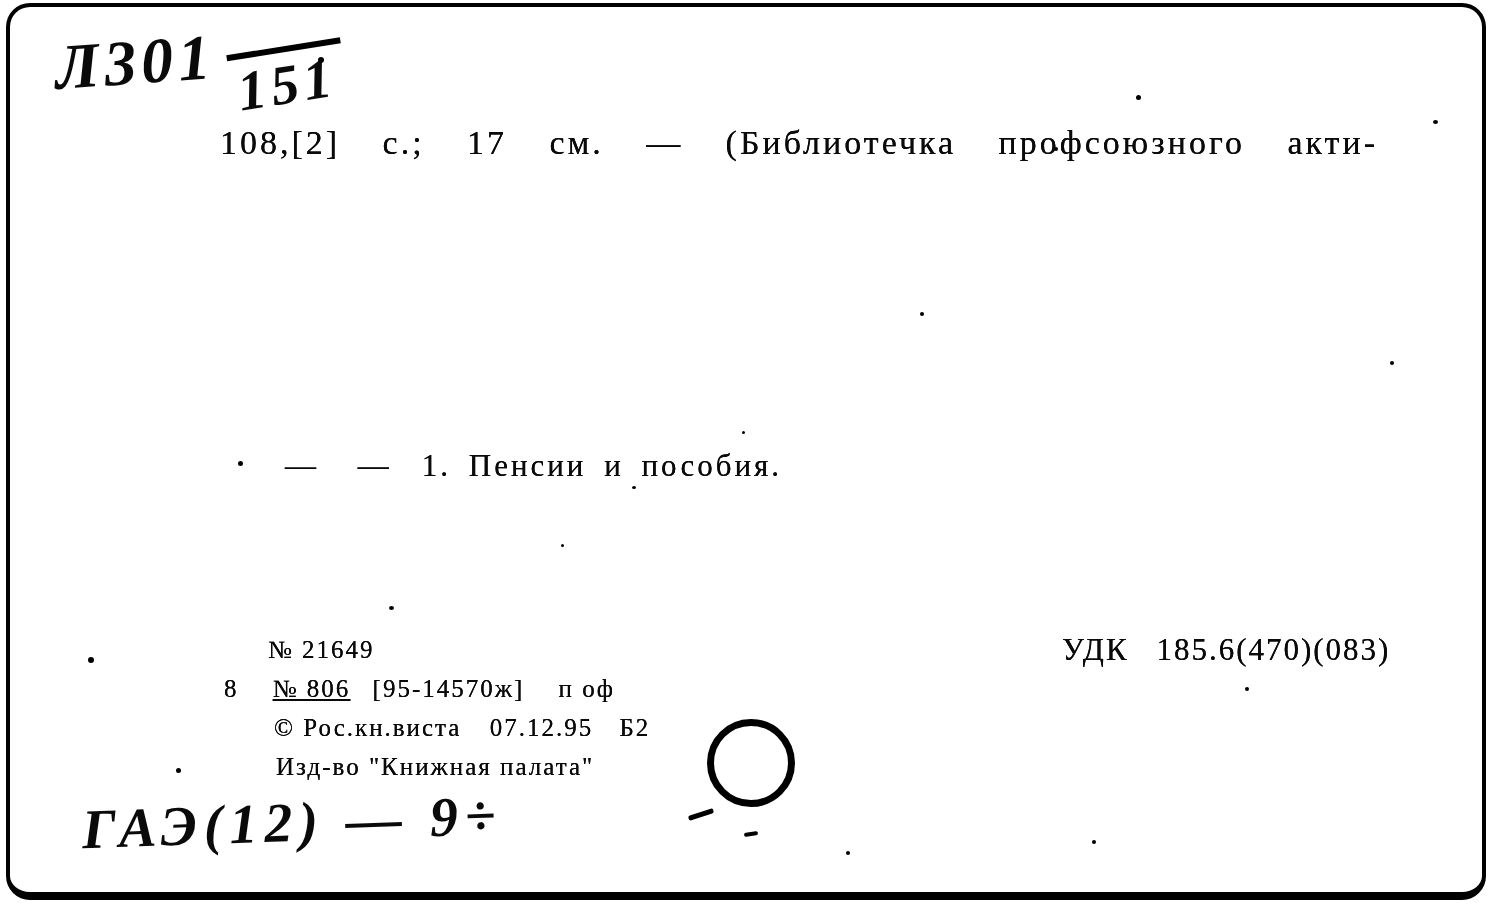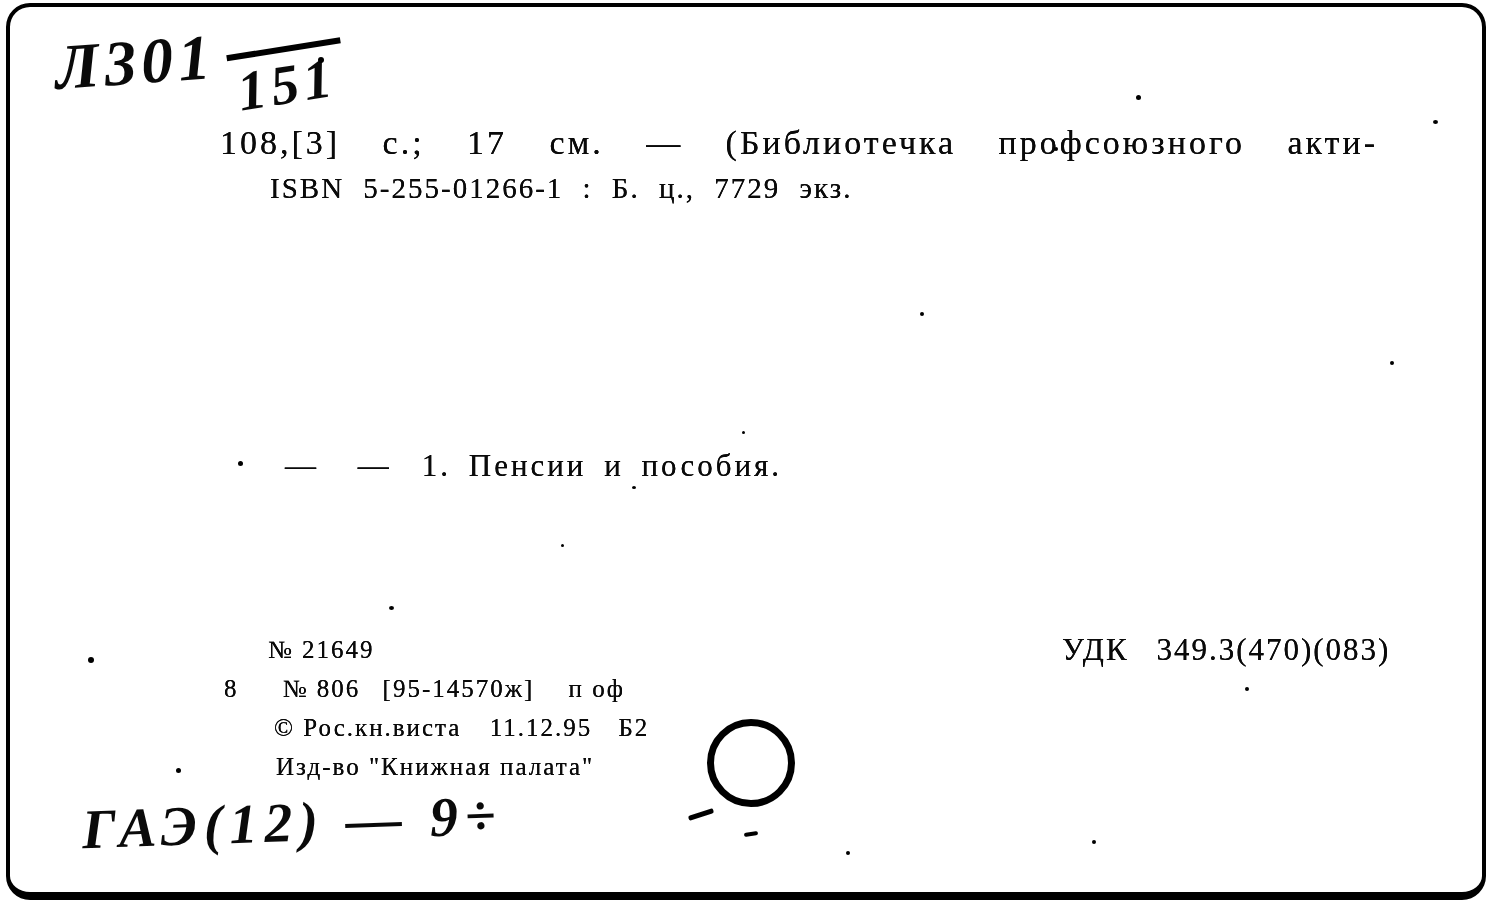--- a/index.html
+++ b/index.html
@@ -92,21 +92,21 @@
     position: absolute;
     left: 222px; top: 630px;
     font-size: 25px;
     line-height: 39px;
     letter-spacing: 2px;
     text-shadow: 0 0 0.6px #000;
   }
   .footer .row { white-space: nowrap; }
   .fr1 .ord { margin-left: 46px; }
   .fr2 .digit { margin-left: 2px; }
-  .fr2 .cardno { margin-left: 36px; }
+  .fr2 .cardno { margin-left: 26px; text-decoration: underline; }
   .fr2 .reccode { margin-left: 14px; }
   .fr2 .printnote { margin-left: 26px; }
   .fr3 .copyright { margin-left: 52px; }
   .fr3 .date { margin-left: 20px; }
   .fr3 .bbk { margin-left: 18px; }
   .fr4 .publisher { margin-left: 54px; }
   
   .udc {
     position: absolute;
     left: 1062px; top: 632px;
@@ -155,50 +155,49 @@
 <div class="stage">
 
   <div class="card-border"></div>
 
   <div class="callnum">
     <span class="cn-top">Л301</span>
     <span class="cn-frac">151</span>
   </div>
 
   <div class="mainblock">
-    <div class="t2 t-just">108,[3] с.; 17 см. — (Библиотечка профсоюзного акти-</div>
-    <div class="isbn">ISBN 5-255-01266-1 : Б. ц., 7729 экз.</div>
+    <div class="t2 t-just">108,[2] с.; 17 см. — (Библиотечка профсоюзного акти-</div>
   </div>
 
   <div class="tracing">
     <span class="dashes">— —</span>
     <span class="entry">1. Пенсии и пособия.</span>
   </div>
 
   <div class="footer">
     <div class="row fr1">
       <span class="ord">№ 21649</span>
     </div>
     <div class="row fr2">
       <span class="digit">8</span>
       <span class="cardno">№ 806</span>
       <span class="reccode">[95-14570ж]</span>
       <span class="printnote">п оф</span>
     </div>
     <div class="row fr3">
       <span class="copyright">© Рос.кн.виста</span>
-      <span class="date">11.12.95</span>
+      <span class="date">07.12.95</span>
       <span class="bbk">Б2</span>
     </div>
     <div class="row fr4">
       <span class="publisher">Изд-во "Книжная палата"</span>
     </div>
   </div>
 
-  <div class="udc">УДК 349.3(470)(083)</div>
+  <div class="udc">УДК 185.6(470)(083)</div>
 
   <div class="stamp-circle"></div>
 
   <div class="hw-note">ГАЭ(12) — 9÷</div>
 
   <div>
     <div class="speck" style="left:318px;top:57px;width:6px;height:6px;"></div>
     <div class="speck" style="left:1136px;top:95px;width:5px;height:5px;"></div>
     <div class="speck" style="left:1433px;top:120px;width:5px;height:4px;"></div>
     <div class="speck" style="left:1054px;top:147px;width:4px;height:4px;"></div>

